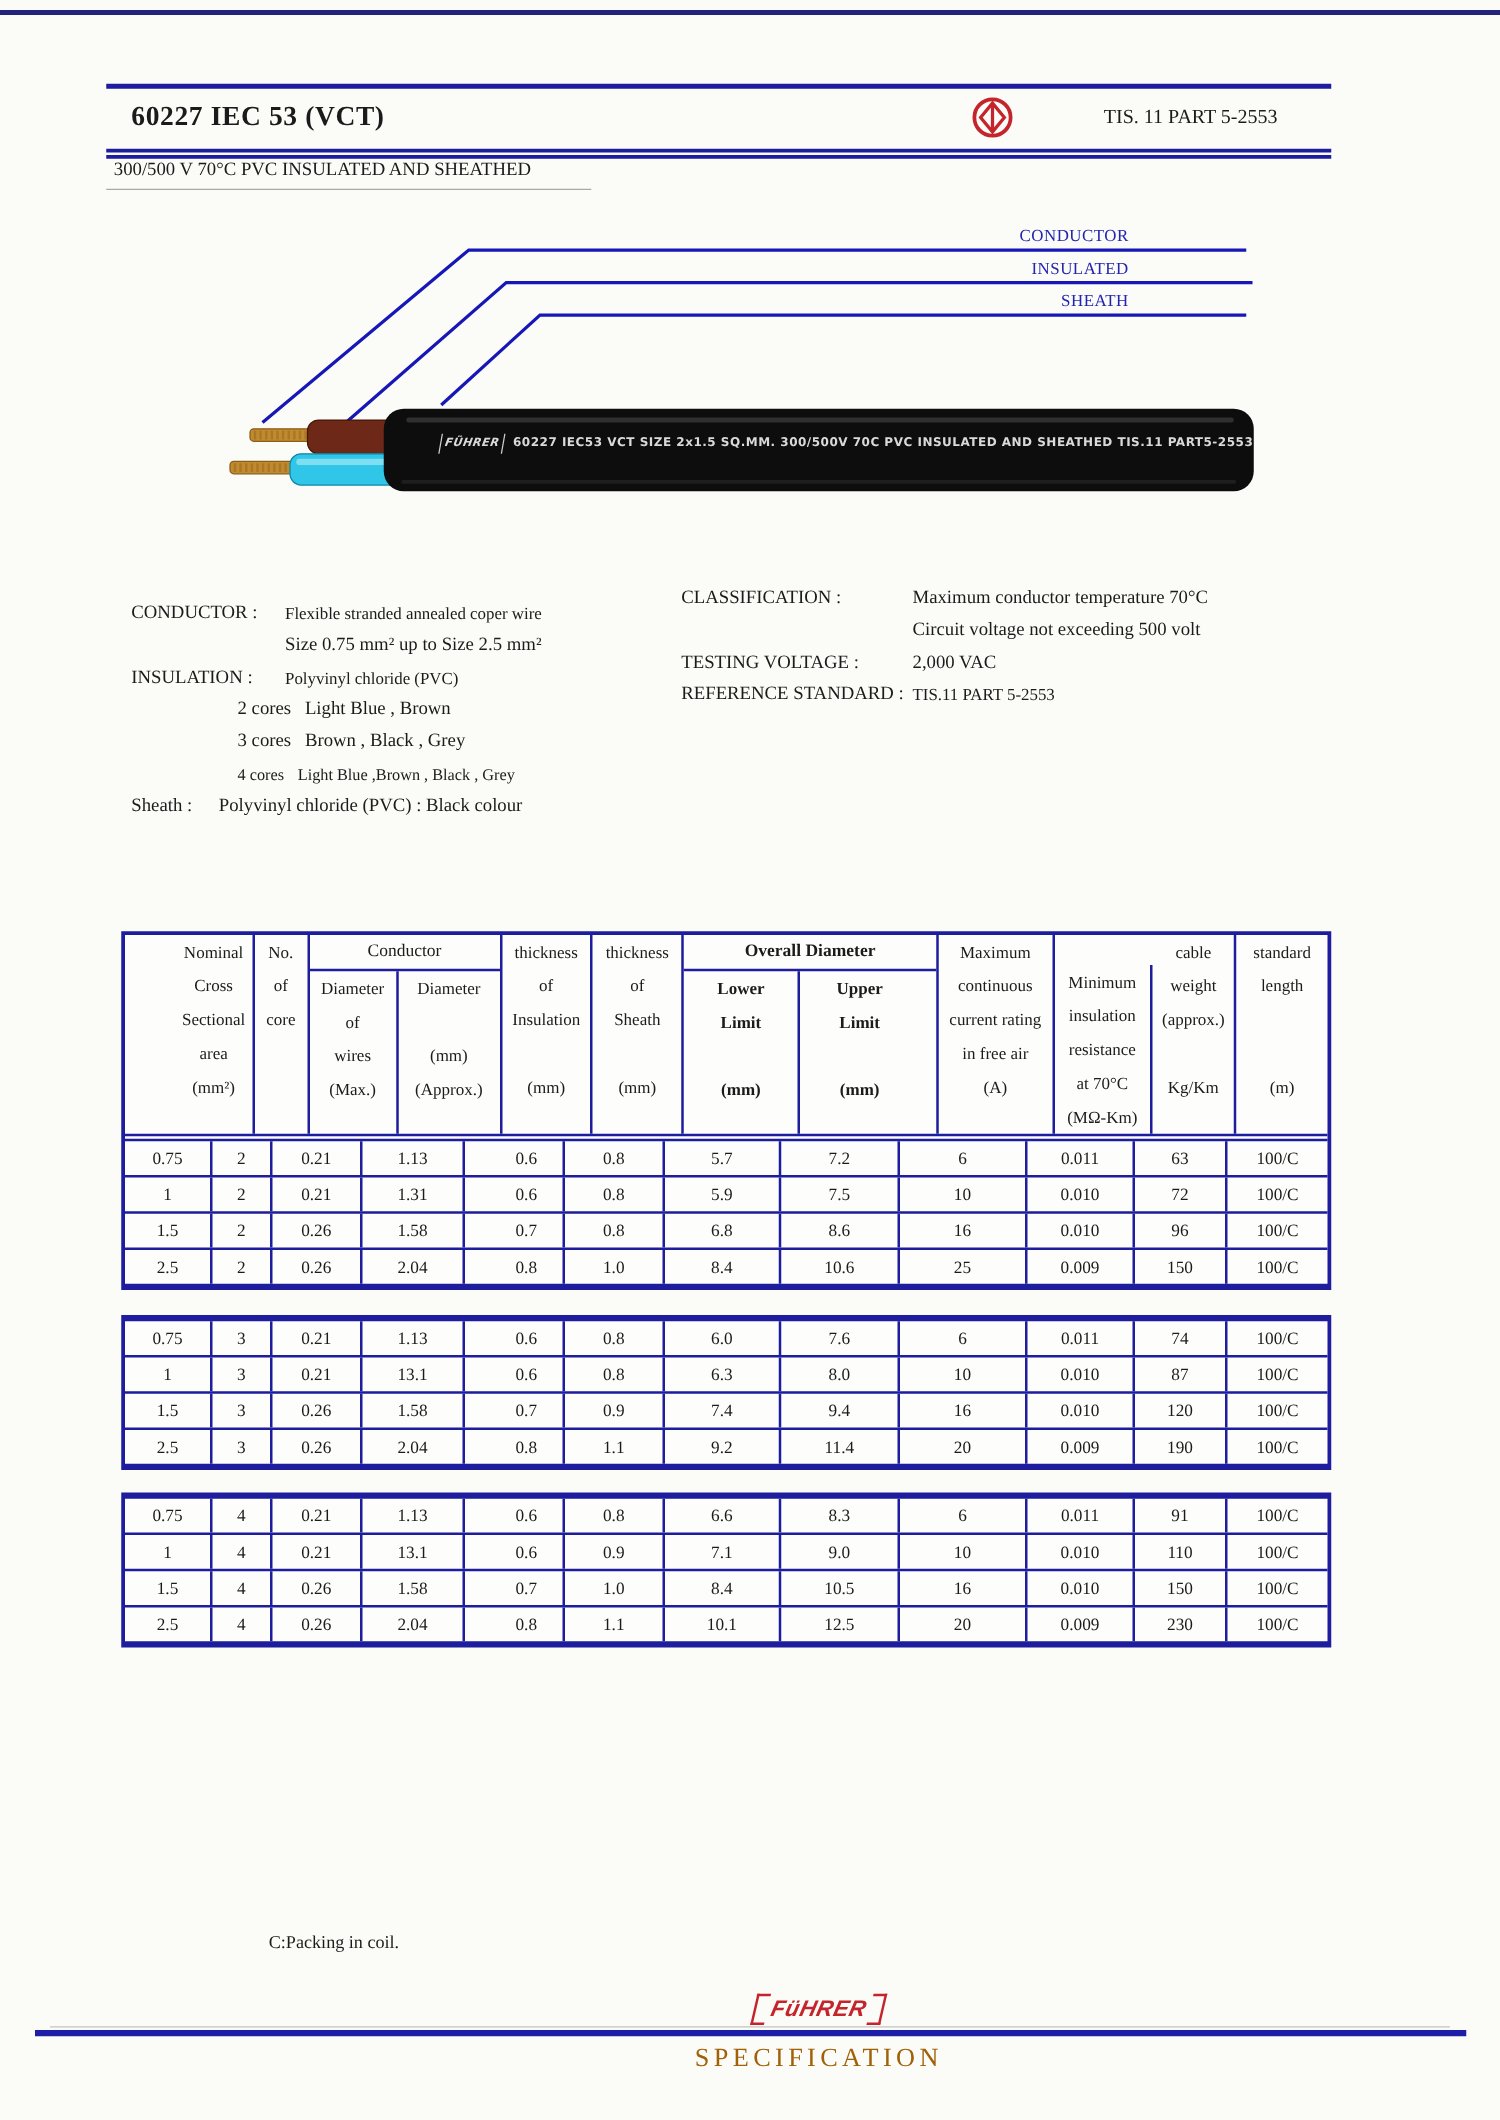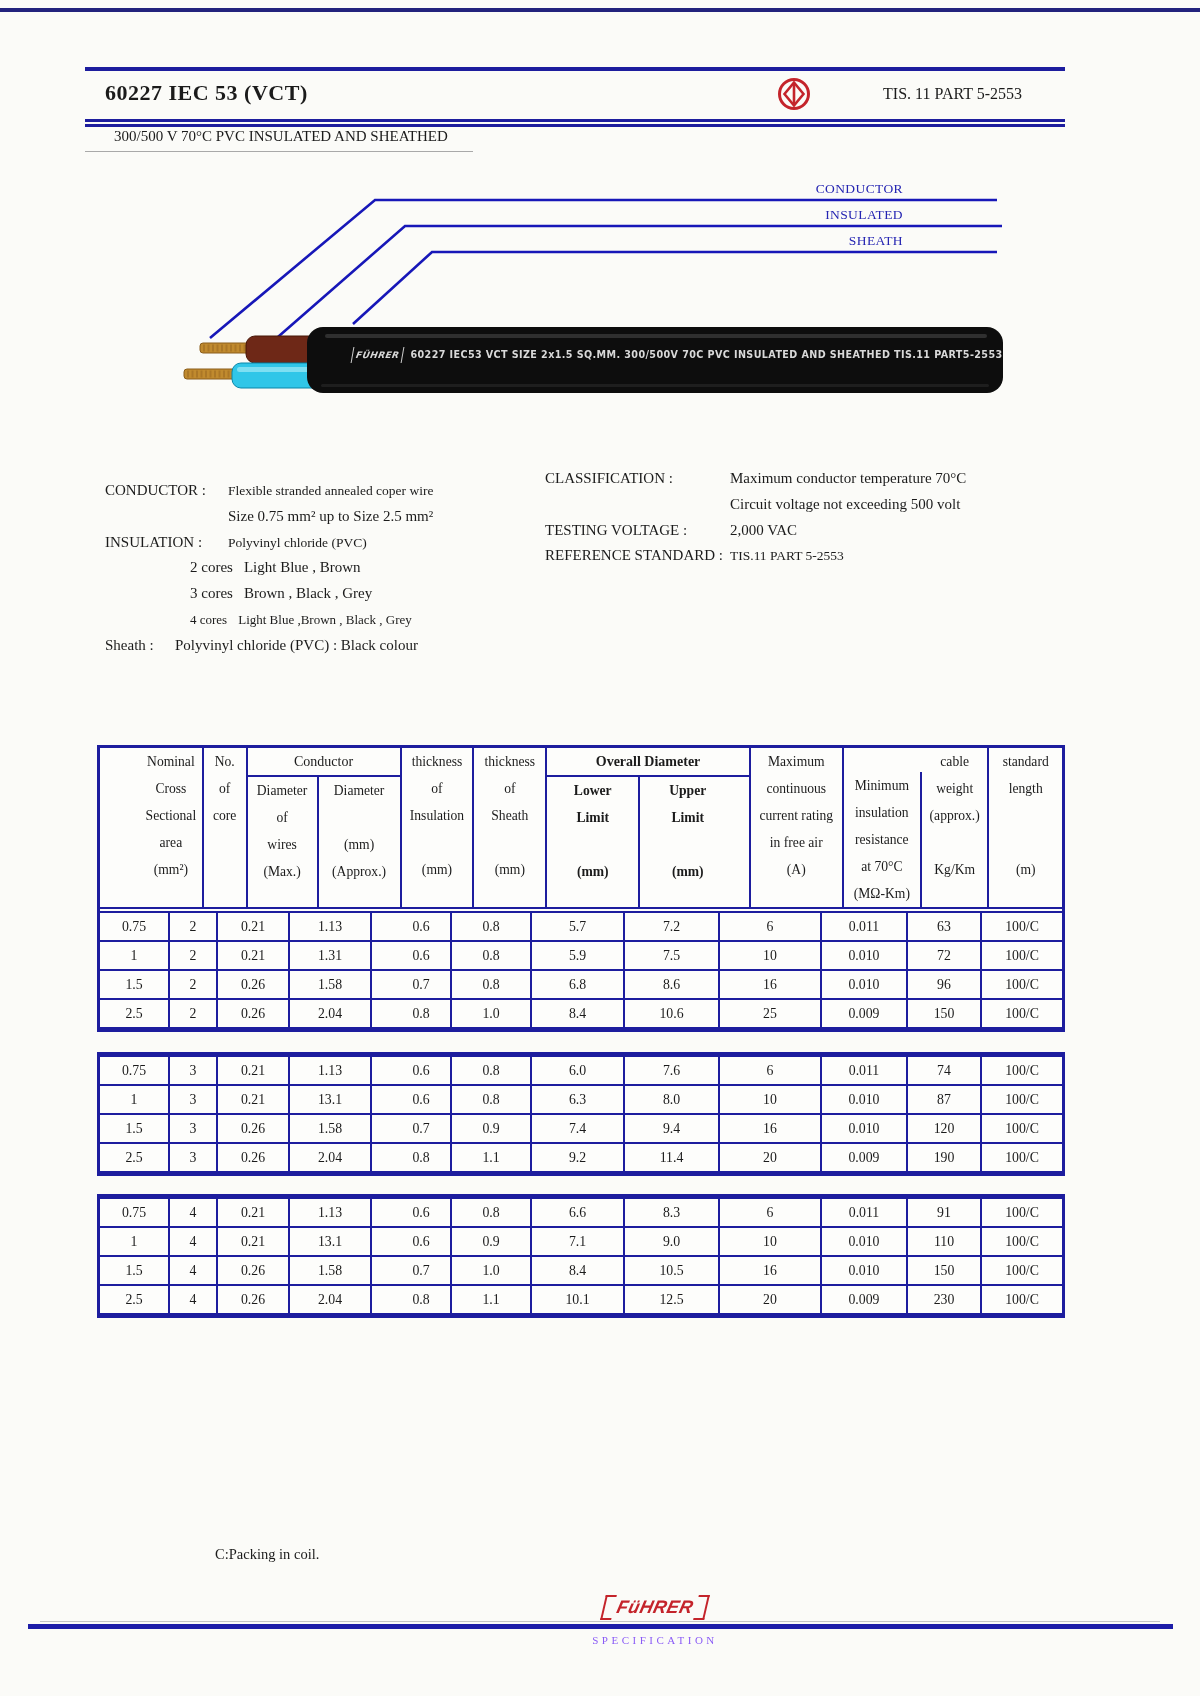--- a/index.html
+++ b/index.html
@@ -7,21 +7,21 @@
         font-family:"Liberation Serif", serif;color:#1b1b1b;margin:0 auto;}
 
   
   .page-top-line{position:absolute;left:0;top:8px;width:1200px;height:4px;background:#23237d;}
   .rule-top{position:absolute;left:85px;top:67px;width:980px;height:4px;background:#1d1d9e;}
   .hdr-title{position:absolute;left:105px;top:80px;font-size:22px;letter-spacing:.5px;font-weight:600;}
   .tis-logo{position:absolute;left:776px;top:76px;width:36px;height:36px;}
   .hdr-std{position:absolute;right:178px;top:85px;font-size:16px;}
   .rule-dbl{position:absolute;left:85px;top:119px;width:980px;}
   .rule-dbl div{height:3px;background:#1d1d9e;margin-bottom:2px;}
-  .subtitle{position:absolute;left:114px;top:128px;font-size:15px;}
+  .subtitle{position:absolute;left:91px;top:128px;font-size:15px;}
   .subtitle-underline{position:absolute;left:85px;top:151px;width:388px;height:1px;background:#a9a9a9;}
 
   
   .diagram{position:absolute;left:85px;top:160px;width:1030px;height:255px;}
   .diagram svg{position:absolute;left:0;top:0;}
   .dlabel{position:absolute;right:212px;width:200px;text-align:right;
           color:#2424b2;font-size:13.5px;letter-spacing:.4px;}
   .dl1{top:21px;} .dl2{top:47px;} .dl3{top:73px;}
   .cable-print{position:absolute;left:267px;top:187px;width:660px;height:16px;line-height:16px;
                font-family:"DejaVu Sans", sans-serif;font-size:9.6px;font-weight:bold;
@@ -73,21 +73,21 @@
   .brand-logo{position:absolute;left:655px;top:1595px;transform:translateX(-50%) skewX(-13deg);
               padding:2px 14px;color:#c4242b;font-family:"Liberation Sans",sans-serif;
               font-weight:bold;font-style:italic;font-size:18px;letter-spacing:.5px;}
   .brand-logo::before{content:'';position:absolute;left:0;top:0;bottom:0;width:9px;
               border:2.5px solid #c4242b;border-right:none;}
   .brand-logo::after{content:'';position:absolute;right:0;top:0;bottom:0;width:9px;
               border:2.5px solid #c4242b;border-left:none;}
   .rule-bottom-thin{position:absolute;left:40px;top:1621px;width:1120px;height:1px;background:#c4c4c4;}
   .rule-bottom{position:absolute;left:28px;top:1624px;width:1145px;height:5px;background:#1d1da8;}
   .spec-caption{position:absolute;left:655px;top:1634px;transform:translateX(-50%);
-              color:#8b5cf6;font-size:11px;letter-spacing:3.5px;}
+              color:#a16207;font-size:21px;letter-spacing:3.5px;}
 </style>
 </head>
 <body>
 
 <div class="page">
 
   <div class="page-top-line"></div>
   <div class="rule-top"></div>
 
   <div class="hdr-title">60227 IEC 53 (VCT)</div>

